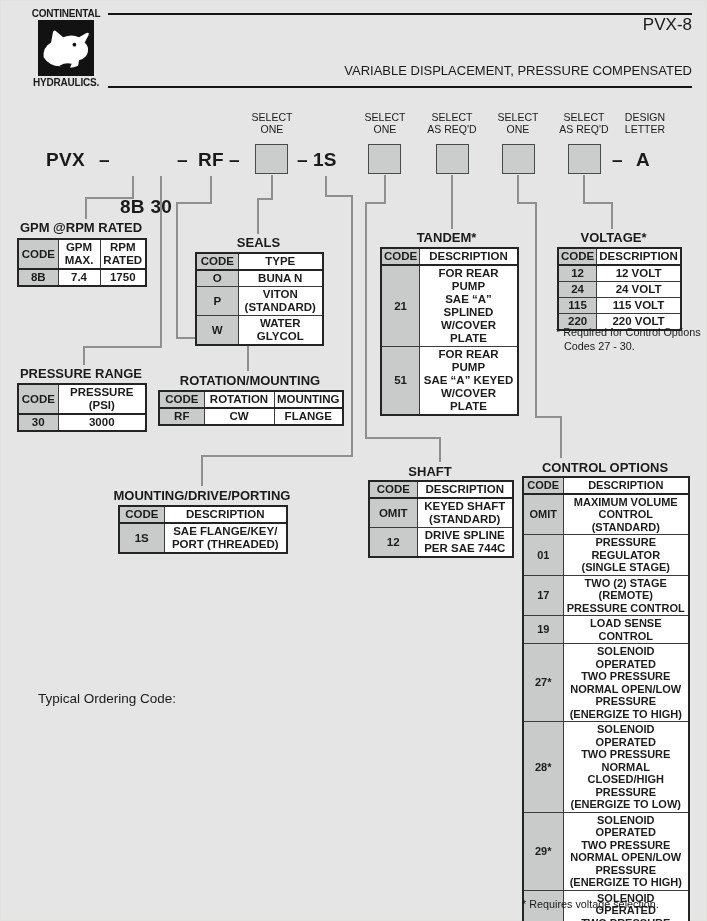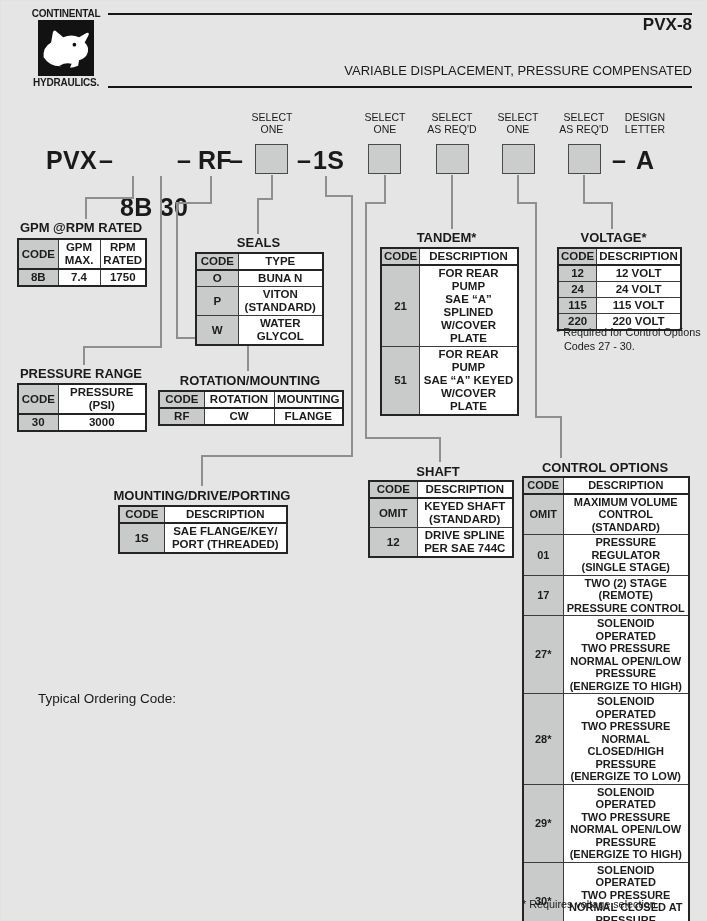--- a/index.html
+++ b/index.html
@@ -9,27 +9,27 @@
     box-shadow:inset 0 0 0 1px #e2e2de;
   }
   .pre{white-space:pre-line;}
 
   
   .rule{position:absolute;background:#161616;height:2px;}
   .logo{position:absolute;left:27px;top:8px;width:78px;text-align:center;}
   .logo .lt{font-size:10px;font-weight:bold;letter-spacing:-0.2px;}
   .logo .box{width:56px;height:56px;margin:1px auto;display:block;}
   .hdr-right{position:absolute;right:15px;text-align:right;}
-  .t-pvx8{top:15px;font-size:17px;font-weight:bold;text-align:center;}
+  .t-pvx8{top:15px;font-size:17px;font-weight:normal;text-align:center;}
   .t-vane{top:34px;font-size:21px;font-weight:bold;letter-spacing:0.3px;}
   .t-sub{top:63px;font-size:13px;}
 
   
   .sel-label{position:absolute;top:111px;width:64px;text-align:center;font-size:10.5px;line-height:12px;}
-  .codepart{position:absolute;top:147px;font-size:25px;font-weight:bold;line-height:26px;letter-spacing:0.3px;}
+  .codepart{position:absolute;top:147px;font-size:19px;font-weight:bold;line-height:26px;letter-spacing:0.3px;}
   .graybox{position:absolute;top:144px;width:33px;height:30px;background:#cbcdcc;border:1px solid #4a4a4a;box-sizing:border-box;}
 
   
   svg.wires{position:absolute;left:0;top:0;pointer-events:none;}
 
   
   .tbl-title{position:absolute;font-size:13px;font-weight:bold;text-align:center;white-space:nowrap;}
   .tblwrap{position:absolute;}
   table.spec-table{border-collapse:collapse;table-layout:fixed;background:#fff;border:2px solid #242424;}
   table.spec-table th,table.spec-table td{
@@ -302,21 +302,21 @@
         <tbody>
           <tr>
             <td class="code-col">1S</td>
             <td>SAE FLANGE/KEY/
 PORT (THREADED)</td>
           </tr>
         </tbody>
       </table>
     </div>
 
-  <div class="tbl-title" style="left:366px;top:464px;width:144px;">SHAFT</div>
+  <div class="tbl-title" style="left:358px;top:464px;width:144px;">SHAFT</div>
   <div class="tblwrap" style="left:368px;top:480px;">
       <table class="spec-table">
         <colgroup>
           <col style="width: 48px;">
           <col style="width: 96px;">
         </colgroup>
         <thead>
           <tr>
             <th class="code-col">CODE</th>
             <th>DESCRIPTION</th>
@@ -360,20 +360,25 @@
             <td class="code-col">01</td>
             <td>PRESSURE
 REGULATOR
 (SINGLE STAGE)</td>
           </tr>
           <tr>
             <td class="code-col">17</td>
             <td>TWO (2) STAGE
 (REMOTE)
 PRESSURE CONTROL</td>
+          </tr>
+          <tr>
+            <td class="code-col">19</td>
+            <td>LOAD SENSE
+CONTROL</td>
           </tr>
           <tr>
             <td class="code-col">27*</td>
             <td>SOLENOID OPERATED
 TWO PRESSURE
 NORMAL OPEN/LOW
 PRESSURE
 (ENERGIZE TO HIGH)</td>
           </tr>
           <tr>

